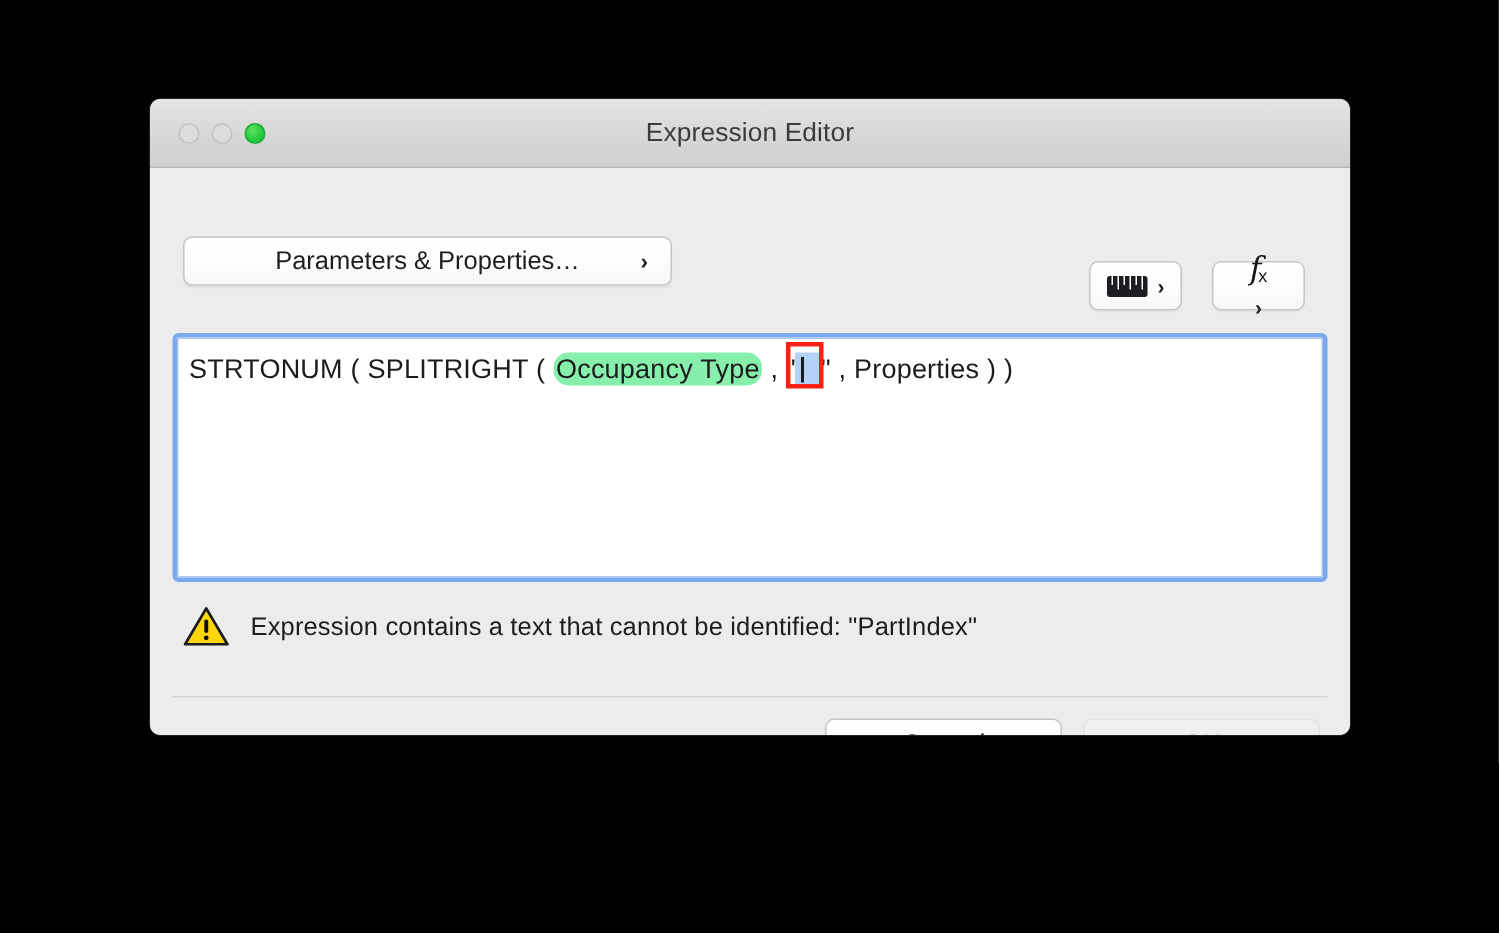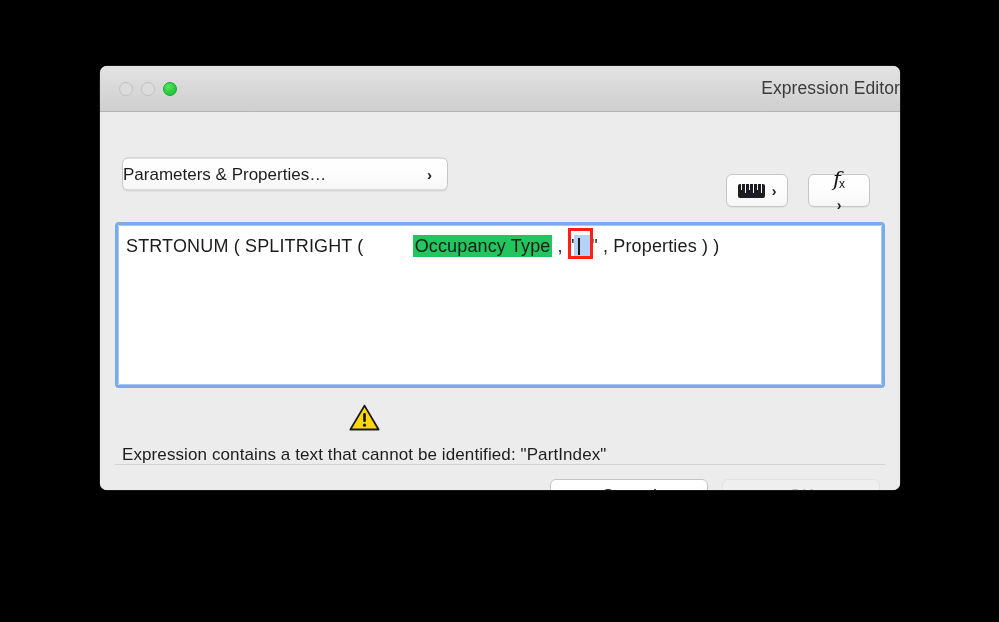--- a/index.html
+++ b/index.html
@@ -64,21 +64,21 @@
     background: #dcdcdc;
     border: 1px solid #c2c2c2;
   }
   .light.green {
     background: radial-gradient(circle at 36% 30%, #5fe05f 0%, #28cd41 55%, #1fb939 100%);
     border: 1px solid #17ab2f;
   }
 
   .window-title {
     width: 100%;
-    text-align: right;
+    text-align: center;
     font-size: 17.5px;
     color: #3b3b3b;
     letter-spacing: 0.1px;
   }
 
   
   .win-body {
     position: relative;
     height: 379px;
     background: #ececec;
@@ -98,21 +98,21 @@
     top: 59px;
     transform: translateY(-50%);
     width: 326px;
     height: 33px;
     background: linear-gradient(to bottom, #ffffff 0%, #fdfdfd 50%, #f6f6f6 100%);
     border: 1px solid #c6c6c6;
     border-radius: 6px;
     box-shadow: 0 1px 1px rgba(0,0,0,0.055);
     display: flex;
     align-items: center;
-    justify-content: flex-start;
+    justify-content: center;
     box-sizing: border-box;
     position: absolute;
     top: 62px;
   }
   .btn-params .lbl {
     font-size: 17px;
     color: #1d1d1d;
   }
   .btn-params .chev {
     position: absolute;
@@ -207,24 +207,23 @@
     left: 7px;
     top: 8px;
     right: 6px;
     font-size: 18px;
     color: #1c1c1c;
     white-space: nowrap;
     line-height: 24px;
     letter-spacing: 0.15px;
   }
   .tok-field {
-    background: #22c55e;
+    background: #86efac;
     padding: 1px 2px;
-    border-radius: 0;
-    margin-left: 44px;
+    border-radius: 10px;
   }
   .sel-wrap {
     position: relative;
     display: inline-block;
   }
   .sel-hl {
     background: #b4d2f7;
     padding: 1px 5px 1px 4px;
     border-radius: 0;
     position: relative;
@@ -249,21 +248,20 @@
   }
 
   
   .warn-row {
     position: absolute;
     left: 22px;
     top: 292px;
     display: flex;
     align-items: center;
     gap: 14px;
-    flex-direction: column;
   }
   .warn-icon {
     width: 31px;
     height: 27px;
     position: relative;
     flex: none;
   }
   .warn-text {
     font-size: 17px;
     color: #1d1d1d;

